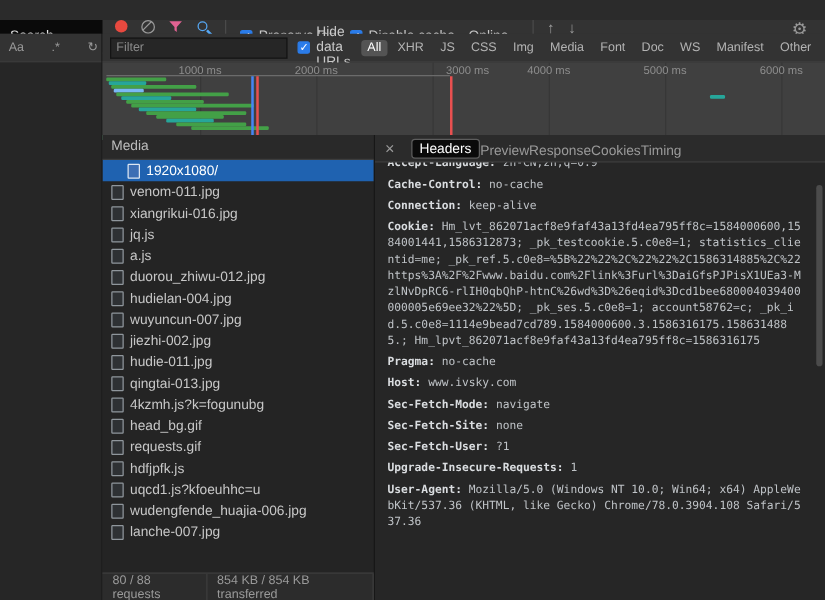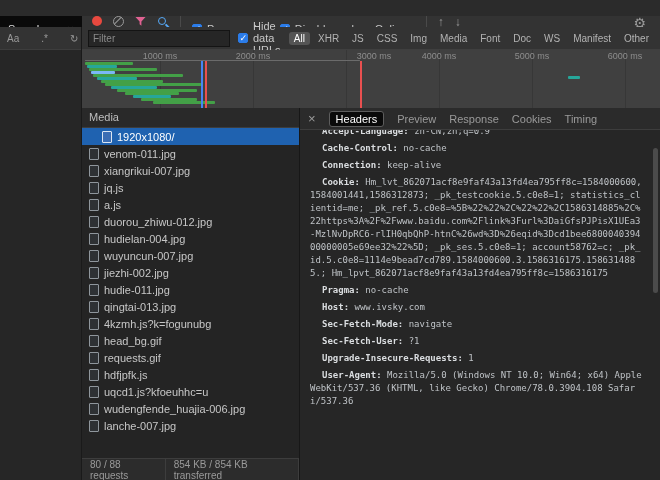--- a/index.html
+++ b/index.html
@@ -81,21 +81,21 @@
   .det-tabs { height:21px; flex:none; background:#2b2b2b; border-bottom:1px solid #3d3d3d;
     display:flex; align-items:center; gap:13px; padding:0 8px; color:#9a9a9a; }
   .det-tab { white-space:nowrap; }
   .det-tab.sel { background:#0a0a0a; border:1px solid #5d5d5d; border-radius:3px;
     color:#fff; padding:1px 6px; }
   .det-body { position:relative; flex:1; overflow:hidden; }
   .det-content { position:absolute; inset:0; padding:4px 16px 0 10px; overflow:hidden;
     font-family:"DejaVu Sans Mono", monospace; font-size:9px; line-height:13px; color:#bfc3c7; }
   .hdr-entry { margin-bottom:4px; word-break:break-all; }
   .hdr-entry.clipped { margin-top:-9px; }
-  .hdr-name { font-weight:bold; color:#dadde0;margin-left:12px; }
+  .hdr-name { font-weight:bold; color:#dadde0; }
   .det-scroll { position:absolute; right:2px; top:18px; width:5px; height:145px;
     background:#4b4b4b; border-radius:3px; }
 </style>
 </head>
 <body>
 
 <div class="window">
 
   <div class="topbar">
     <div class="search-tab">
@@ -204,21 +204,21 @@
           <div class="req-row selected">
             <span class="file-icon"></span>
             <span>1920x1080/</span>
           </div>
           <div class="req-row">
             <span class="file-icon"></span>
             <span>venom-011.jpg</span>
           </div>
           <div class="req-row">
             <span class="file-icon"></span>
-            <span>xiangrikui-007.jpg</span>
+            <span>xiangrikui-016.jpg</span>
           </div>
           <div class="req-row">
             <span class="file-icon"></span>
             <span>jq.js</span>
           </div>
           <div class="req-row">
             <span class="file-icon"></span>
             <span>a.js</span>
           </div>
           <div class="req-row">
@@ -276,37 +276,38 @@
         </div>
       <div class="status-bar">
         <span class="status-item">80 / 88 requests</span>
         <span class="status-item">854 KB / 854 KB transferred</span>
       </div>
     </div>
 
     <div class="details">
       <div class="det-tabs">
         <span class="close-x">×</span>
-        <span style="display:flex;align-items:center;gap:13px">
+        <span style="display:flex;align-items:flex-end;">
             <span class="det-tab sel">Headers</span>
             <span class="det-tab">Preview</span>
             <span class="det-tab">Response</span>
             <span class="det-tab">Cookies</span>
             <span class="det-tab">Timing</span>
           </span>
       </div>
       <div class="det-body">
         <div class="det-content">
             <div class="hdr-entry clipped"><span class="hdr-name">Accept-Language: </span><span class="hdr-value">zh-CN,zh;q=0.9</span></div>
             <div class="hdr-entry"><span class="hdr-name">Cache-Control: </span><span class="hdr-value">no-cache</span></div>
             <div class="hdr-entry"><span class="hdr-name">Connection: </span><span class="hdr-value">keep-alive</span></div>
             <div class="hdr-entry"><span class="hdr-name">Cookie: </span><span class="hdr-value">Hm_lvt_862071acf8e9faf43a13fd4ea795ff8c=1584000600,1584001441,1586312873; _pk_testcookie.5.c0e8=1; statistics_clientid=me; _pk_ref.5.c0e8=%5B%22%22%2C%22%22%2C1586314885%2C%22https%3A%2F%2Fwww.baidu.com%2Flink%3Furl%3DaiGfsPJPisX1UEa3-MzlNvDpRC6-rlIH0qbQhP-htnC%26wd%3D%26eqid%3Dcd1bee680004039400000005e69ee32%22%5D; _pk_ses.5.c0e8=1; account58762=c; _pk_id.5.c0e8=1114e9bead7cd789.1584000600.3.1586316175.1586314885.; Hm_lpvt_862071acf8e9faf43a13fd4ea795ff8c=1586316175</span></div>
             <div class="hdr-entry"><span class="hdr-name">Pragma: </span><span class="hdr-value">no-cache</span></div>
             <div class="hdr-entry"><span class="hdr-name">Host: </span><span class="hdr-value">www.ivsky.com</span></div>
             <div class="hdr-entry"><span class="hdr-name">Sec-Fetch-Mode: </span><span class="hdr-value">navigate</span></div>
+            <div class="hdr-entry"><span class="hdr-name">Sec-Fetch-Site: </span><span class="hdr-value">none</span></div>
             <div class="hdr-entry"><span class="hdr-name">Sec-Fetch-User: </span><span class="hdr-value">?1</span></div>
             <div class="hdr-entry"><span class="hdr-name">Upgrade-Insecure-Requests: </span><span class="hdr-value">1</span></div>
             <div class="hdr-entry"><span class="hdr-name">User-Agent: </span><span class="hdr-value">Mozilla/5.0 (Windows NT 10.0; Win64; x64) AppleWebKit/537.36 (KHTML, like Gecko) Chrome/78.0.3904.108 Safari/537.36</span></div>
           </div>
         <div class="det-scroll"></div>
       </div>
     </div>
 
   </div>
 </div>

